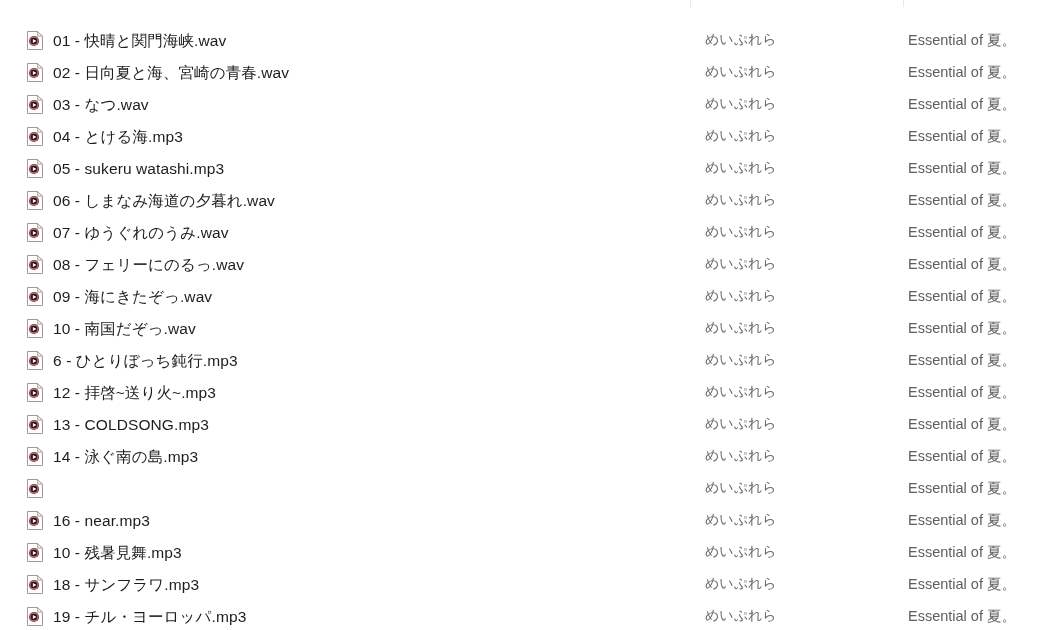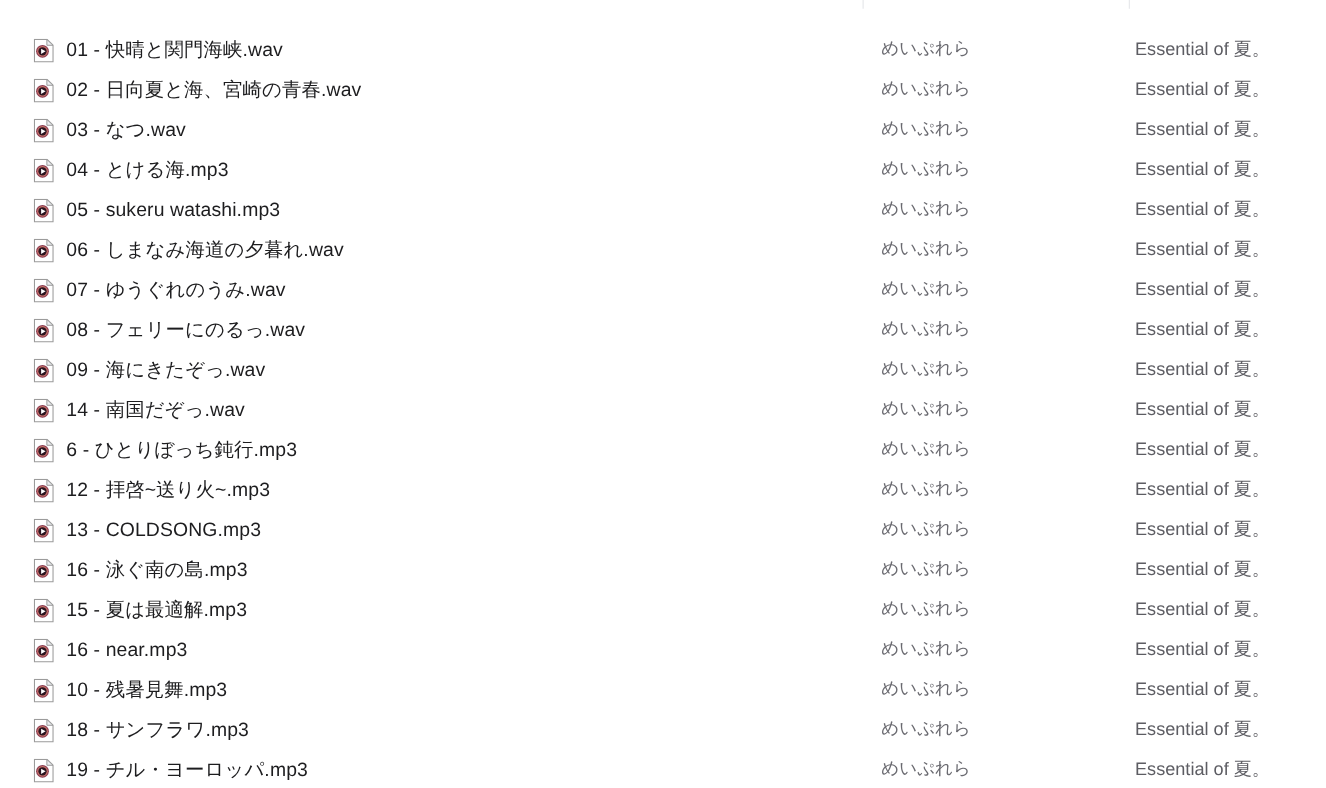--- a/index.html
+++ b/index.html
@@ -248,21 +248,21 @@
       <div class="row">
     <div class="cell-name">
       <svg class="file-icon" viewBox="0 0 16 19" aria-hidden="true">
         <path class="icon-page" d="M0.5 0.5 H10.5 L15.5 5.2 V18.5 H0.5 Z" fill="#ffffff" stroke="#9b9b9b" stroke-width="1"></path>
         <path class="icon-fold" d="M10.5 0.6 L15.4 5.2 H10.5 Z" fill="#eceff2" stroke="#9b9b9b" stroke-width="0.8"></path>
         <circle class="icon-disc-outer" cx="7" cy="10" r="5.1" fill="#8a3b52"></circle>
         <circle class="icon-disc-mid" cx="7" cy="10" r="4.3" fill="#c9736a"></circle>
         <circle class="icon-disc-inner" cx="7" cy="10" r="3.3" fill="#2b1420"></circle>
         <path class="icon-play" d="M5.9 7.9 L9.5 10 L5.9 12.1 Z" fill="#ffffff"></path>
       </svg>
-      <span class="name-text">14 - 南国だぞっ.wav</span>
+      <span class="name-text">10 - 南国だぞっ.wav</span>
     </div>
     <div class="cell-artist">めいぷれら</div>
     <div class="cell-album">Essential of 夏。</div>
   </div>
       <div class="row">
     <div class="cell-name">
       <svg class="file-icon" viewBox="0 0 16 19" aria-hidden="true">
         <path class="icon-page" d="M0.5 0.5 H10.5 L15.5 5.2 V18.5 H0.5 Z" fill="#ffffff" stroke="#9b9b9b" stroke-width="1"></path>
         <path class="icon-fold" d="M10.5 0.6 L15.4 5.2 H10.5 Z" fill="#eceff2" stroke="#9b9b9b" stroke-width="0.8"></path>
         <circle class="icon-disc-outer" cx="7" cy="10" r="5.1" fill="#8a3b52"></circle>
@@ -308,36 +308,35 @@
       <div class="row">
     <div class="cell-name">
       <svg class="file-icon" viewBox="0 0 16 19" aria-hidden="true">
         <path class="icon-page" d="M0.5 0.5 H10.5 L15.5 5.2 V18.5 H0.5 Z" fill="#ffffff" stroke="#9b9b9b" stroke-width="1"></path>
         <path class="icon-fold" d="M10.5 0.6 L15.4 5.2 H10.5 Z" fill="#eceff2" stroke="#9b9b9b" stroke-width="0.8"></path>
         <circle class="icon-disc-outer" cx="7" cy="10" r="5.1" fill="#8a3b52"></circle>
         <circle class="icon-disc-mid" cx="7" cy="10" r="4.3" fill="#c9736a"></circle>
         <circle class="icon-disc-inner" cx="7" cy="10" r="3.3" fill="#2b1420"></circle>
         <path class="icon-play" d="M5.9 7.9 L9.5 10 L5.9 12.1 Z" fill="#ffffff"></path>
       </svg>
-      <span class="name-text">16 - 泳ぐ南の島.mp3</span>
-    </div>
-    <div class="cell-artist">めいぷれら</div>
-    <div class="cell-album">Essential of 夏。</div>
-  </div>
-      <div class="row">
-    <div class="cell-name">
-      <svg class="file-icon" viewBox="0 0 16 19" aria-hidden="true">
-        <path class="icon-page" d="M0.5 0.5 H10.5 L15.5 5.2 V18.5 H0.5 Z" fill="#ffffff" stroke="#9b9b9b" stroke-width="1"></path>
-        <path class="icon-fold" d="M10.5 0.6 L15.4 5.2 H10.5 Z" fill="#eceff2" stroke="#9b9b9b" stroke-width="0.8"></path>
-        <circle class="icon-disc-outer" cx="7" cy="10" r="5.1" fill="#8a3b52"></circle>
-        <circle class="icon-disc-mid" cx="7" cy="10" r="4.3" fill="#c9736a"></circle>
-        <circle class="icon-disc-inner" cx="7" cy="10" r="3.3" fill="#2b1420"></circle>
-        <path class="icon-play" d="M5.9 7.9 L9.5 10 L5.9 12.1 Z" fill="#ffffff"></path>
-      </svg>
-      <span class="name-text">15 - 夏は最適解.mp3</span>
+      <span class="name-text">14 - 泳ぐ南の島.mp3</span>
+    </div>
+    <div class="cell-artist">めいぷれら</div>
+    <div class="cell-album">Essential of 夏。</div>
+  </div>
+      <div class="row">
+    <div class="cell-name">
+      <svg class="file-icon" viewBox="0 0 16 19" aria-hidden="true">
+        <path class="icon-page" d="M0.5 0.5 H10.5 L15.5 5.2 V18.5 H0.5 Z" fill="#ffffff" stroke="#9b9b9b" stroke-width="1"></path>
+        <path class="icon-fold" d="M10.5 0.6 L15.4 5.2 H10.5 Z" fill="#eceff2" stroke="#9b9b9b" stroke-width="0.8"></path>
+        <circle class="icon-disc-outer" cx="7" cy="10" r="5.1" fill="#8a3b52"></circle>
+        <circle class="icon-disc-mid" cx="7" cy="10" r="4.3" fill="#c9736a"></circle>
+        <circle class="icon-disc-inner" cx="7" cy="10" r="3.3" fill="#2b1420"></circle>
+        <path class="icon-play" d="M5.9 7.9 L9.5 10 L5.9 12.1 Z" fill="#ffffff"></path>
+      </svg>
     </div>
     <div class="cell-artist">めいぷれら</div>
     <div class="cell-album">Essential of 夏。</div>
   </div>
       <div class="row">
     <div class="cell-name">
       <svg class="file-icon" viewBox="0 0 16 19" aria-hidden="true">
         <path class="icon-page" d="M0.5 0.5 H10.5 L15.5 5.2 V18.5 H0.5 Z" fill="#ffffff" stroke="#9b9b9b" stroke-width="1"></path>
         <path class="icon-fold" d="M10.5 0.6 L15.4 5.2 H10.5 Z" fill="#eceff2" stroke="#9b9b9b" stroke-width="0.8"></path>
         <circle class="icon-disc-outer" cx="7" cy="10" r="5.1" fill="#8a3b52"></circle>

